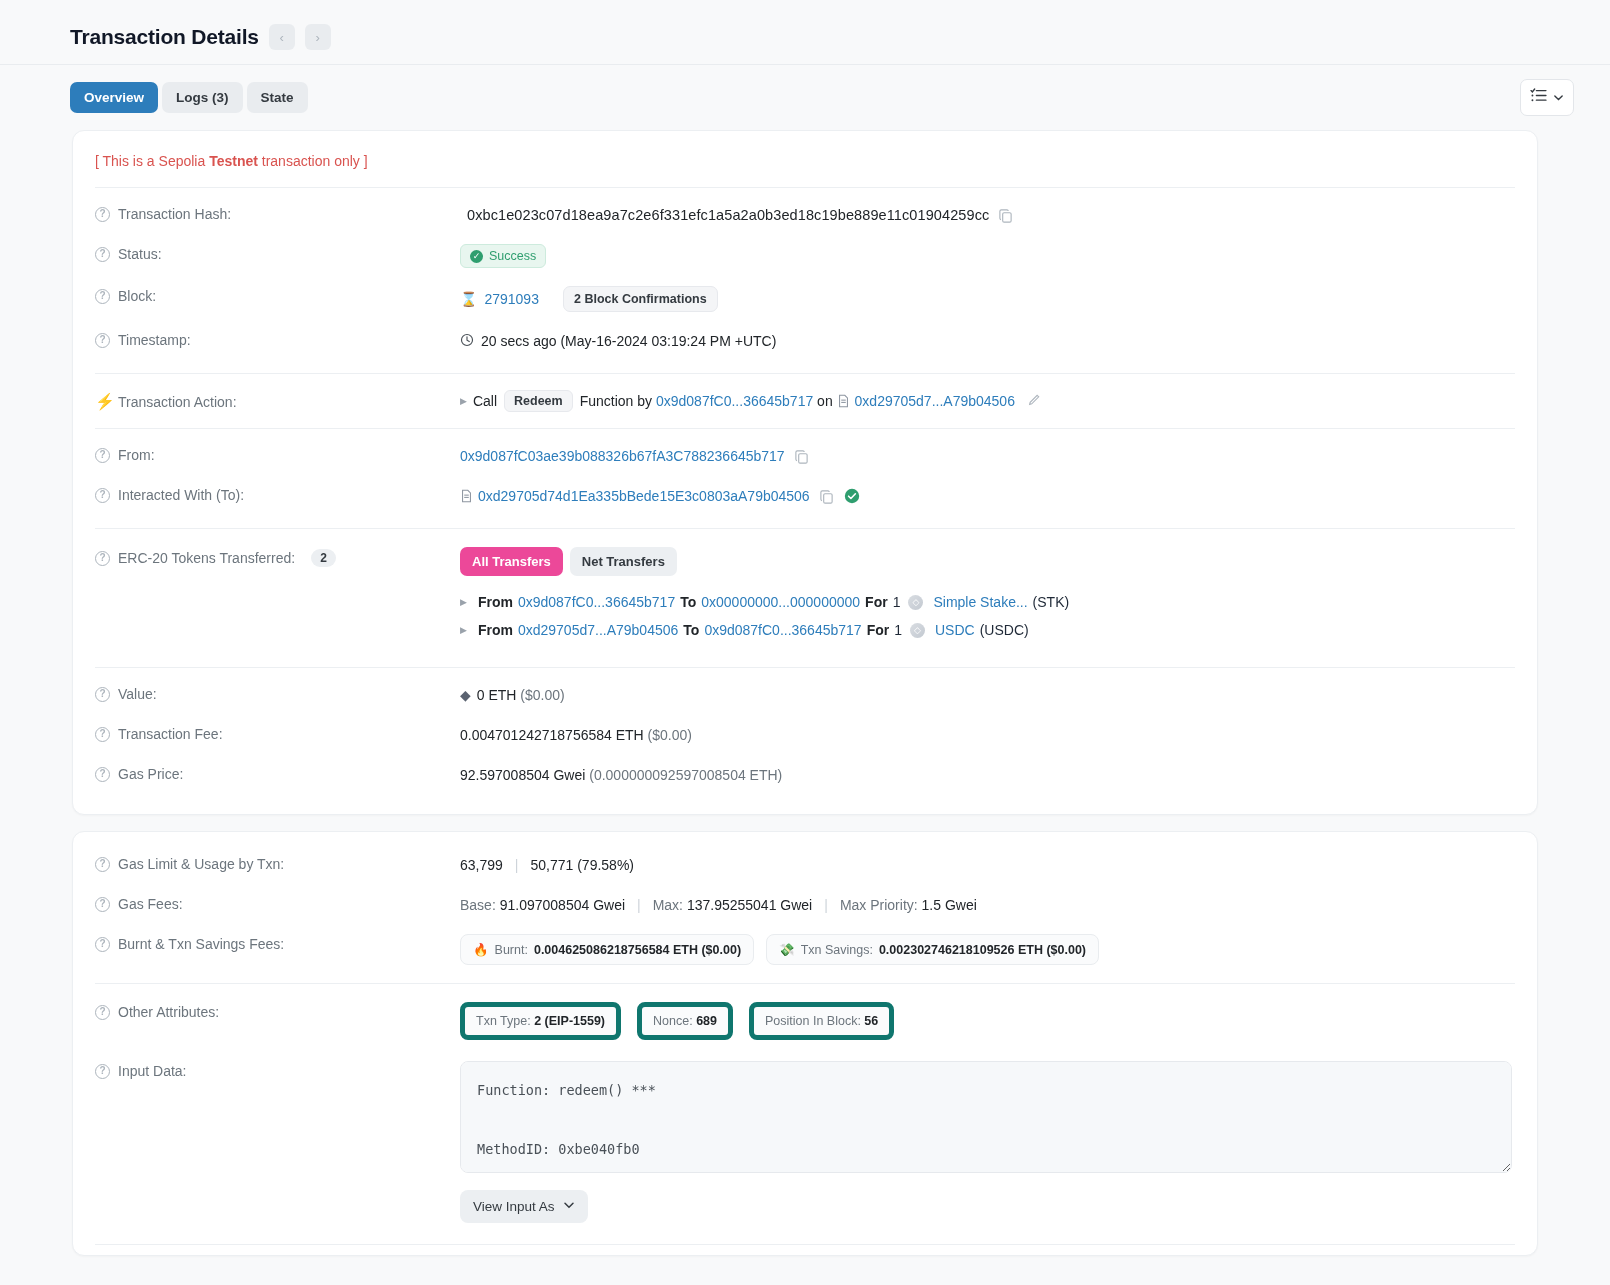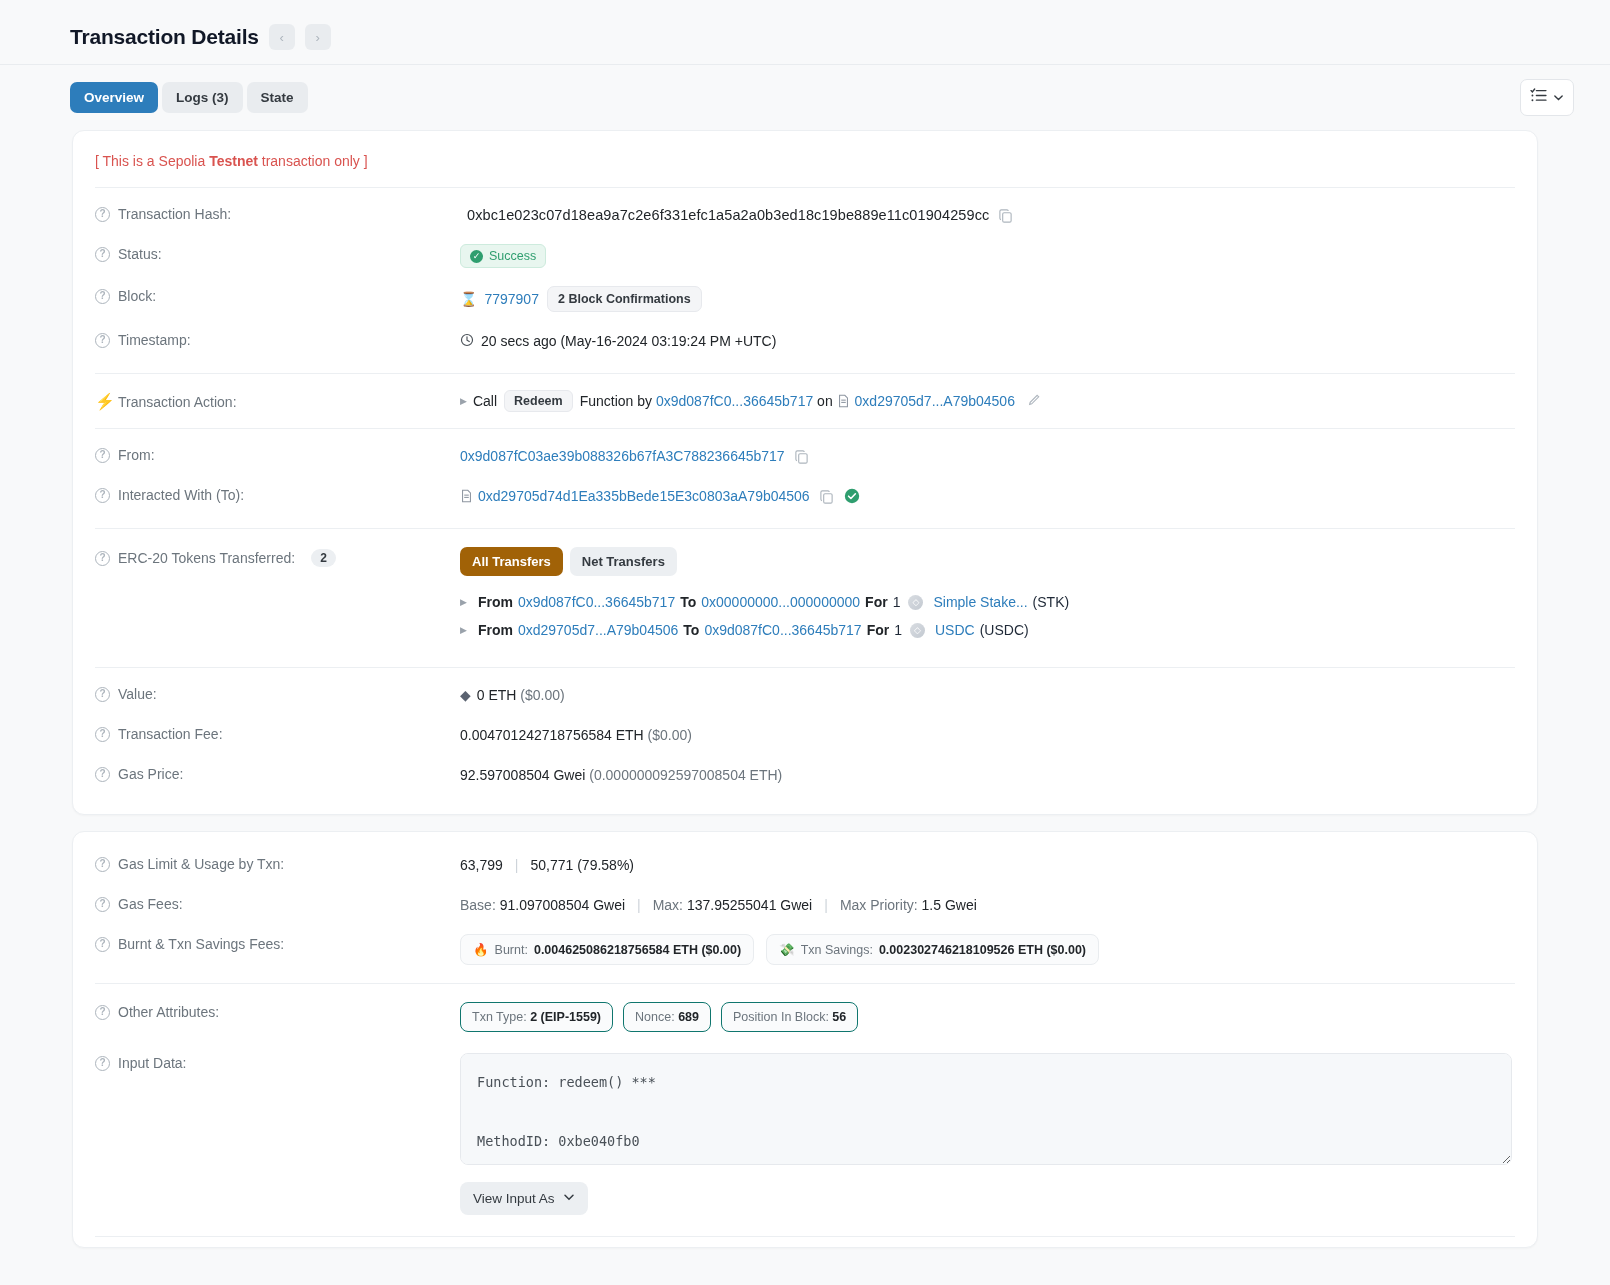--- a/index.html
+++ b/index.html
@@ -104,21 +104,21 @@
     border-radius: 6px; padding: 4px 9px; font-size: 12.5px;
   }
   .check-circle {
     width: 13px; height: 13px; border-radius: 50%; background: #2f9e6f;
     color: #fff; font-size: 9px; display: inline-flex;
     align-items: center; justify-content: center;
   }
   .badge-grey {
     background: #f4f5f7; border: 1px solid #e7e9ed; color: #343a40;
     border-radius: 7px; padding: 5px 10px; font-size: 12.5px;
-    font-weight: bold; margin-left: 8px;
+    font-weight: bold; margin-left: 24px;
   }
   .sub-grey { color: #6c757d; }
 
   .pill-fn {
     background: #f4f5f7; border: 1px solid #e7e9ed; color: #343a40;
     border-radius: 6px; padding: 3px 9px; font-size: 12.5px;
     font-weight: bold; margin: 0 7px;
   }
   .caret-right { color: #9aa2ab; font-size: 9px; margin-right: 6px; }
   .pencil { color: #adb5bd; margin-left: 12px; cursor: pointer; }
@@ -128,21 +128,21 @@
     background: #eceff2; color: #343a40; border-radius: 11px;
     padding: 2px 9px; font-size: 12px; font-weight: bold; margin-left: 8px;
   }
 
   .transfer-toggle { display: flex; gap: 7px; margin-bottom: 12px; }
   .tt-btn {
     font-size: 13px; font-weight: bold; padding: 7px 12px;
     border-radius: 7px; background: #eceff2; color: #343a40;
     border: none; cursor: pointer;
   }
-  .tt-btn.active { background: #a16207; color: #fff; }
+  .tt-btn.active { background: #ec4899; color: #fff; }
   .transfer-line {
     display: flex; align-items: center; font-size: 14px;
     padding: 6px 0; gap: 5px; flex-wrap: wrap;
   }
   .transfer-line b { font-weight: bold; color: #212529; }
   .token-icon {
     width: 15px; height: 15px; border-radius: 50%;
     background: linear-gradient(135deg,#d9dde2,#c3c9d1);
     display: inline-flex; align-items: center; justify-content: center;
     margin: 0 5px 0 3px; flex: 0 0 15px;
@@ -155,22 +155,22 @@
 
   .fee-badge {
     display: inline-flex; align-items: center; gap: 6px;
     background: #fafbfc; border: 1px solid #e9ecef; border-radius: 8px;
     padding: 7px 12px; font-size: 12.5px; color: #6c757d;
     margin-right: 12px;
   }
   .fee-badge b { color: #212529; font-weight: bold; }
 
   .attr-chip {
-    background: #fafbfc; border: 1px solid #0f766e; border-radius: 8px;
-    padding: 7px 11px; font-size: 12.5px; color: #6c757d; margin-right: 10px;
+    background: #fafbfc; border: 5px solid #0f766e; border-radius: 8px;
+    padding: 7px 11px; font-size: 12.5px; color: #6c757d; margin-right: 16px;
   }
   .attr-chip b { color: #212529; font-weight: bold; }
 
   .input-box {
     width: 1052px; height: 112px;
     background: #f6f8fa; border: 1px solid #e6e9ed; border-radius: 8px;
     padding: 14px 16px; font-family: "DejaVu Sans Mono", monospace;
     font-size: 13.5px; color: #495057; line-height: 2.2;
     resize: vertical; overflow: auto;
   }
@@ -252,21 +252,21 @@
     </div>
   </div>
 
   <div class="row">
     <div class="row-label">
       <span class="qmark">?</span>
       <span>Block:</span>
     </div>
     <div class="row-value">
       <span class="hourglass">⌛</span>
-      <a class="link">7797907</a>
+      <a class="link">2791093</a>
       <span class="badge-grey">2 Block Confirmations</span>
     </div>
   </div>
 
   <div class="row">
     <div class="row-label">
       <span class="qmark">?</span>
       <span>Timestamp:</span>
     </div>
     <div class="row-value">

